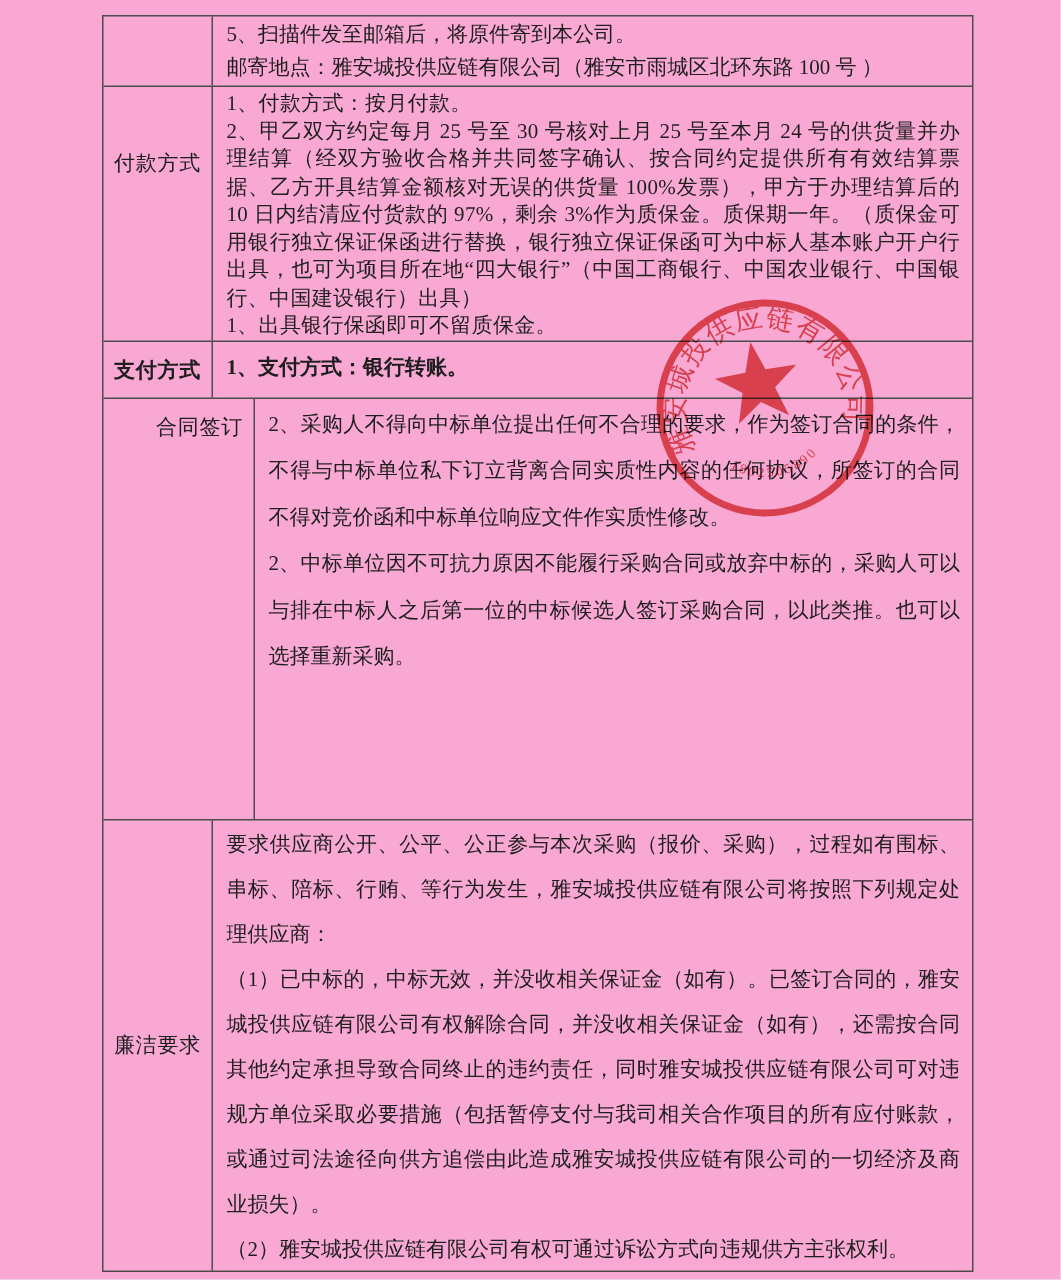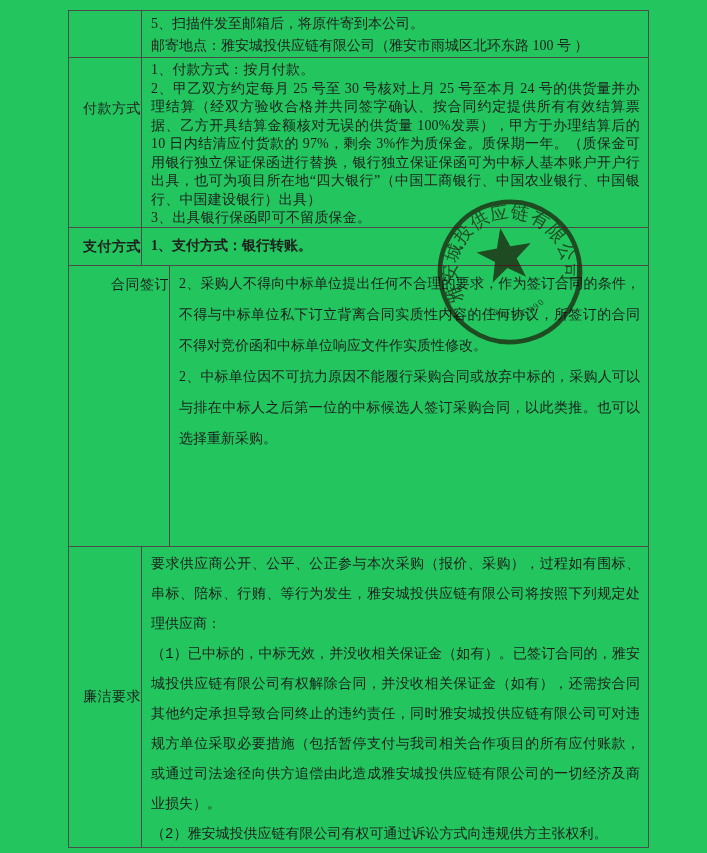--- a/index.html
+++ b/index.html
@@ -1,53 +1,53 @@
 <!DOCTYPE html>
 <html><head>
 <meta charset="utf-8">
 <style>
   html,body { margin:0; padding:0; background:#e8e8e8; }
   .page {
     position:relative; width:707px; height:853px; margin:0 auto;
-    background:#22c55e; overflow:hidden;
+    background:#f9a8d4; overflow:hidden;
     font-family:"Liberation Serif","DejaVu Serif",serif;
     color:#1e1e1e;
   }
   .tbl {
     position:absolute; left:68px; top:10px; width:581px;
     border:1px solid #4c4c4c; box-sizing:border-box;
     display:flex; flex-direction:column;
   }
   .row { display:flex; box-sizing:border-box; border-bottom:1px solid #4c4c4c; }
   .row.last { border-bottom:none; }
   .lbl {
     flex:0 0 73px; width:73px; box-sizing:border-box;
     border-right:1px solid #4c4c4c;
-    display:flex; justify-content:flex-end; align-items:flex-start;
+    display:flex; justify-content:center; align-items:flex-start;
     font-size:14px; letter-spacing:0.5px;
   }
   .lbl.vcenter { align-items:center; }
   .cnt {
     flex:1; box-sizing:border-box; padding:0 8px 0 9px;
     font-size:14px; text-align:justify; overflow:hidden;
   }
   .cnt p { margin:0; }
   
   .r0 { height:47px; }
   .r0 .cnt { line-height:22px; padding-top:2px; }
   .r1 { height:170px; }
   .r1 .lbl { padding-top:42px; }
   .r1 .cnt { line-height:18.5px; padding-top:3px; letter-spacing:0.2px; }
   .r2 { height:38px;font-weight:bold; }
   .r2 .cnt { line-height:24px; padding-top:6px; }
   .r3 { height:281px; }
   .r3 .lbl { padding-top:10px;margin-left:28px; }
   .r3 .cnt { line-height:31px; padding-top:2px; }
   .r4 { height:300px; }
-  .r4 .cnt { line-height:30px; padding-top:2px;font-family:Liberation Mono, monospace; }
+  .r4 .cnt { line-height:30px; padding-top:2px; }
   
   .seal {
     position:absolute; left:430px; top:192px; width:160px; height:160px;
     opacity:0.85; mix-blend-mode:multiply;
     transform:rotate(-10deg); pointer-events:none;
   }
 </style>
 </head>
 <body>
 
@@ -63,21 +63,21 @@
       </div>
     </div>
 
     <div class="row r1">
       <div class="lbl">
         <span>付款方式</span>
       </div>
       <div class="cnt">
         <p>1、付款方式：按月付款。</p>
         <p>2、甲乙双方约定每月 25 号至 30 号核对上月 25 号至本月 24 号的供货量并办理结算（经双方验收合格并共同签字确认、按合同约定提供所有有效结算票据、乙方开具结算金额核对无误的供货量 100%发票），甲方于办理结算后的 10 日内结清应付货款的 97%，剩余 3%作为质保金。质保期一年。（质保金可用银行独立保证保函进行替换，银行独立保证保函可为中标人基本账户开户行出具，也可为项目所在地“四大银行”（中国工商银行、中国农业银行、中国银行、中国建设银行）出具）</p>
-        <p>3、出具银行保函即可不留质保金。</p>
+        <p>1、出具银行保函即可不留质保金。</p>
       </div>
     </div>
 
     <div class="row r2">
       <div class="lbl vcenter">
         <span>支付方式</span>
       </div>
       <div class="cnt">
         <p>1、支付方式：银行转账。</p>
       </div>

